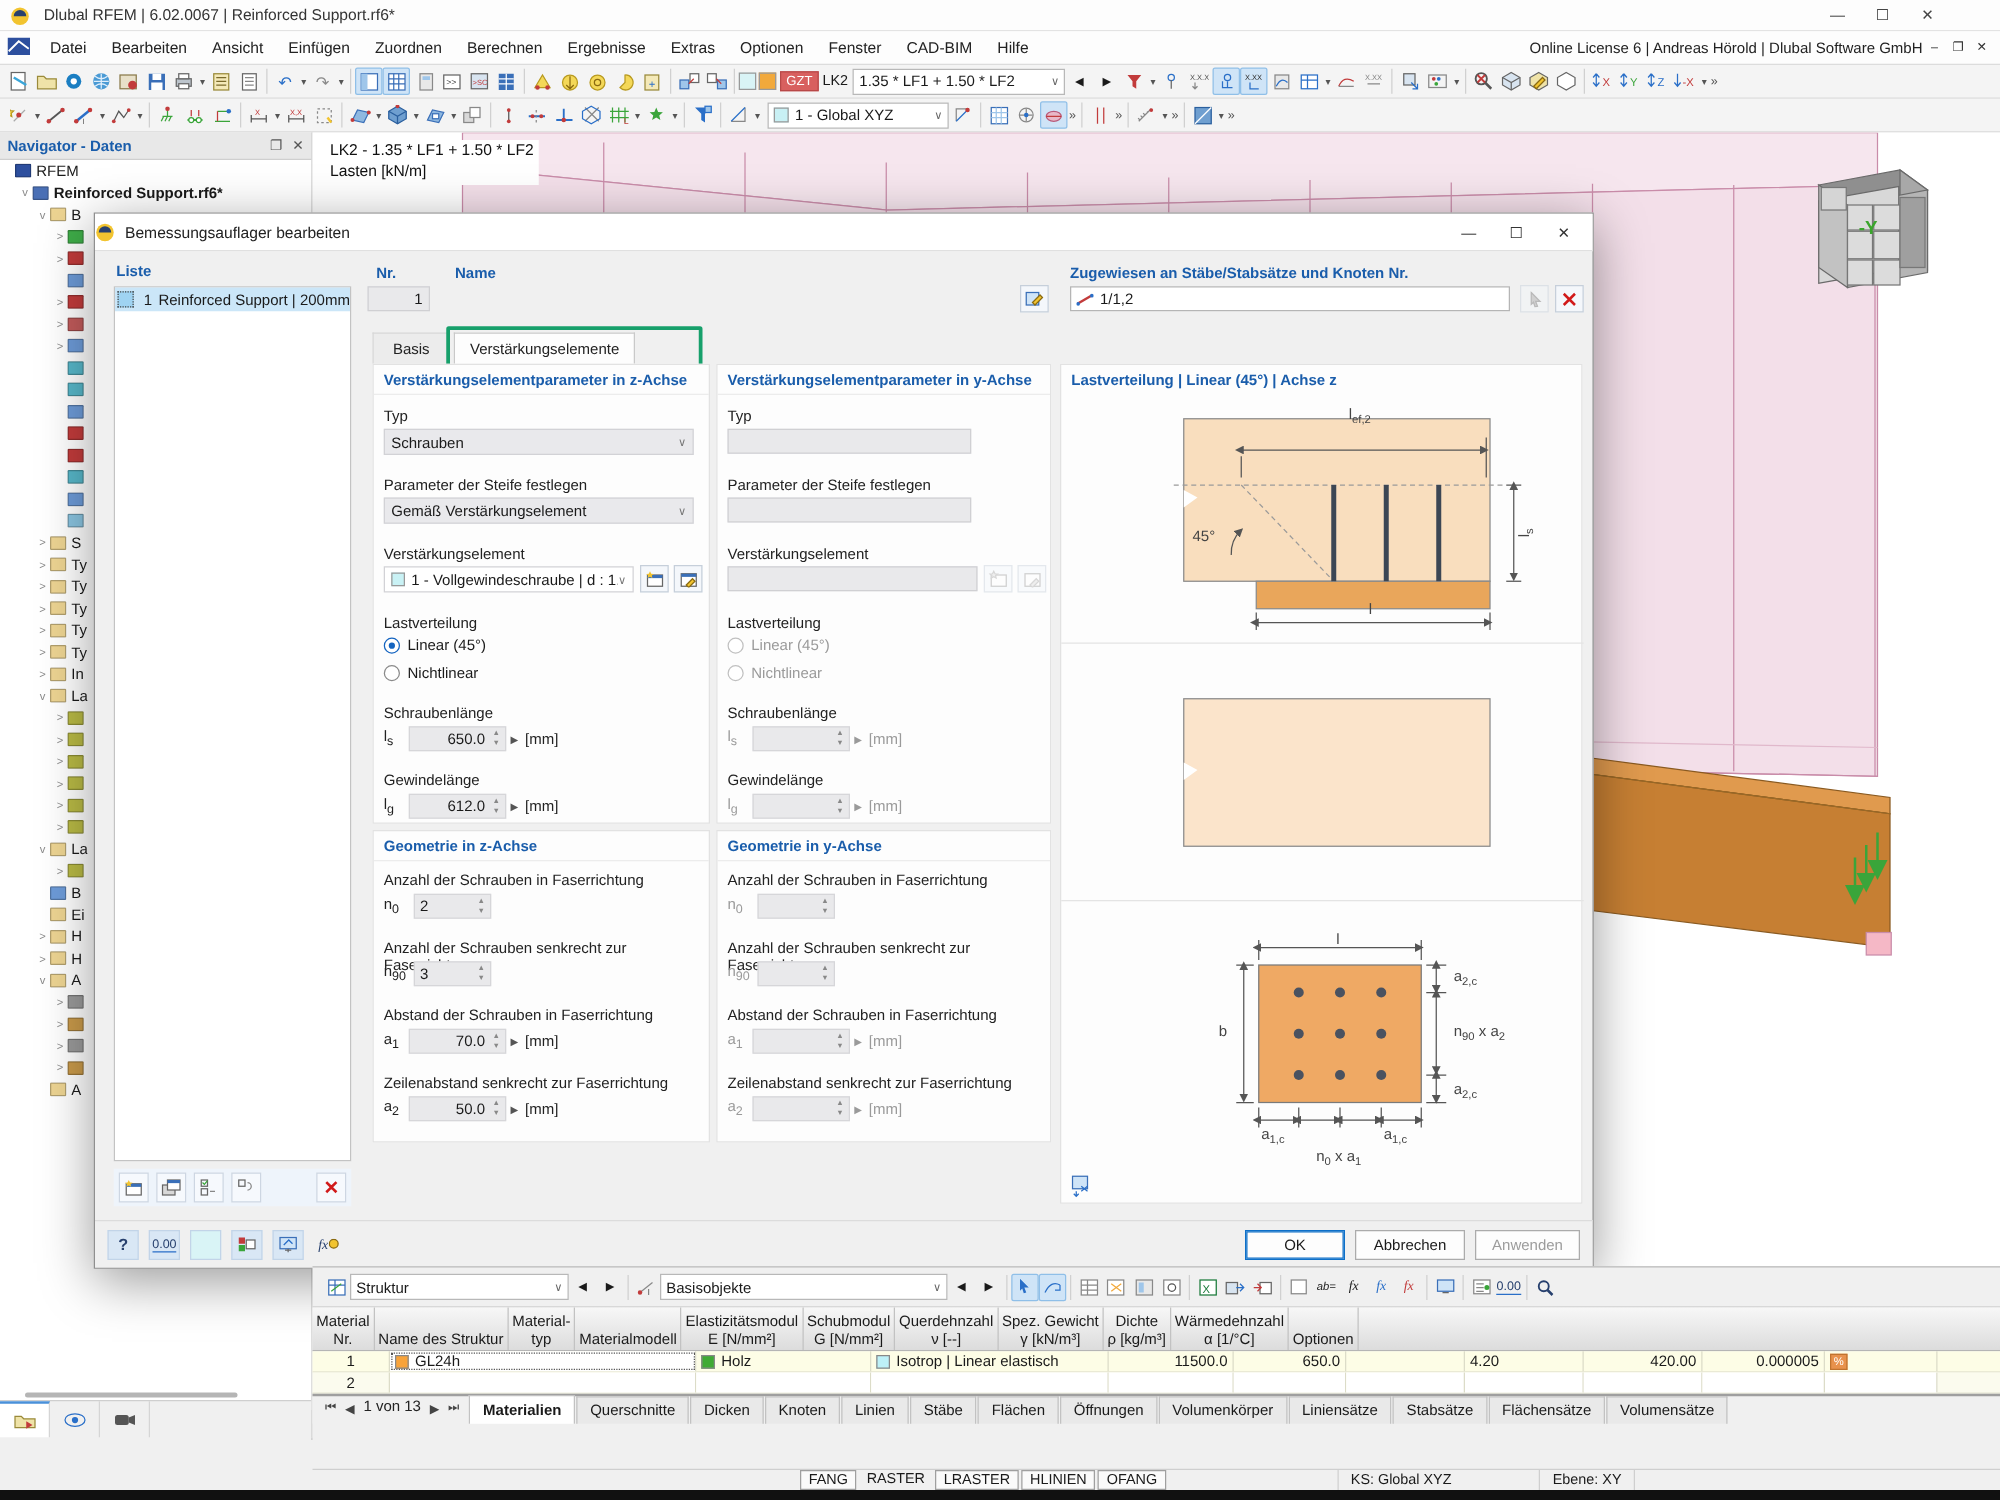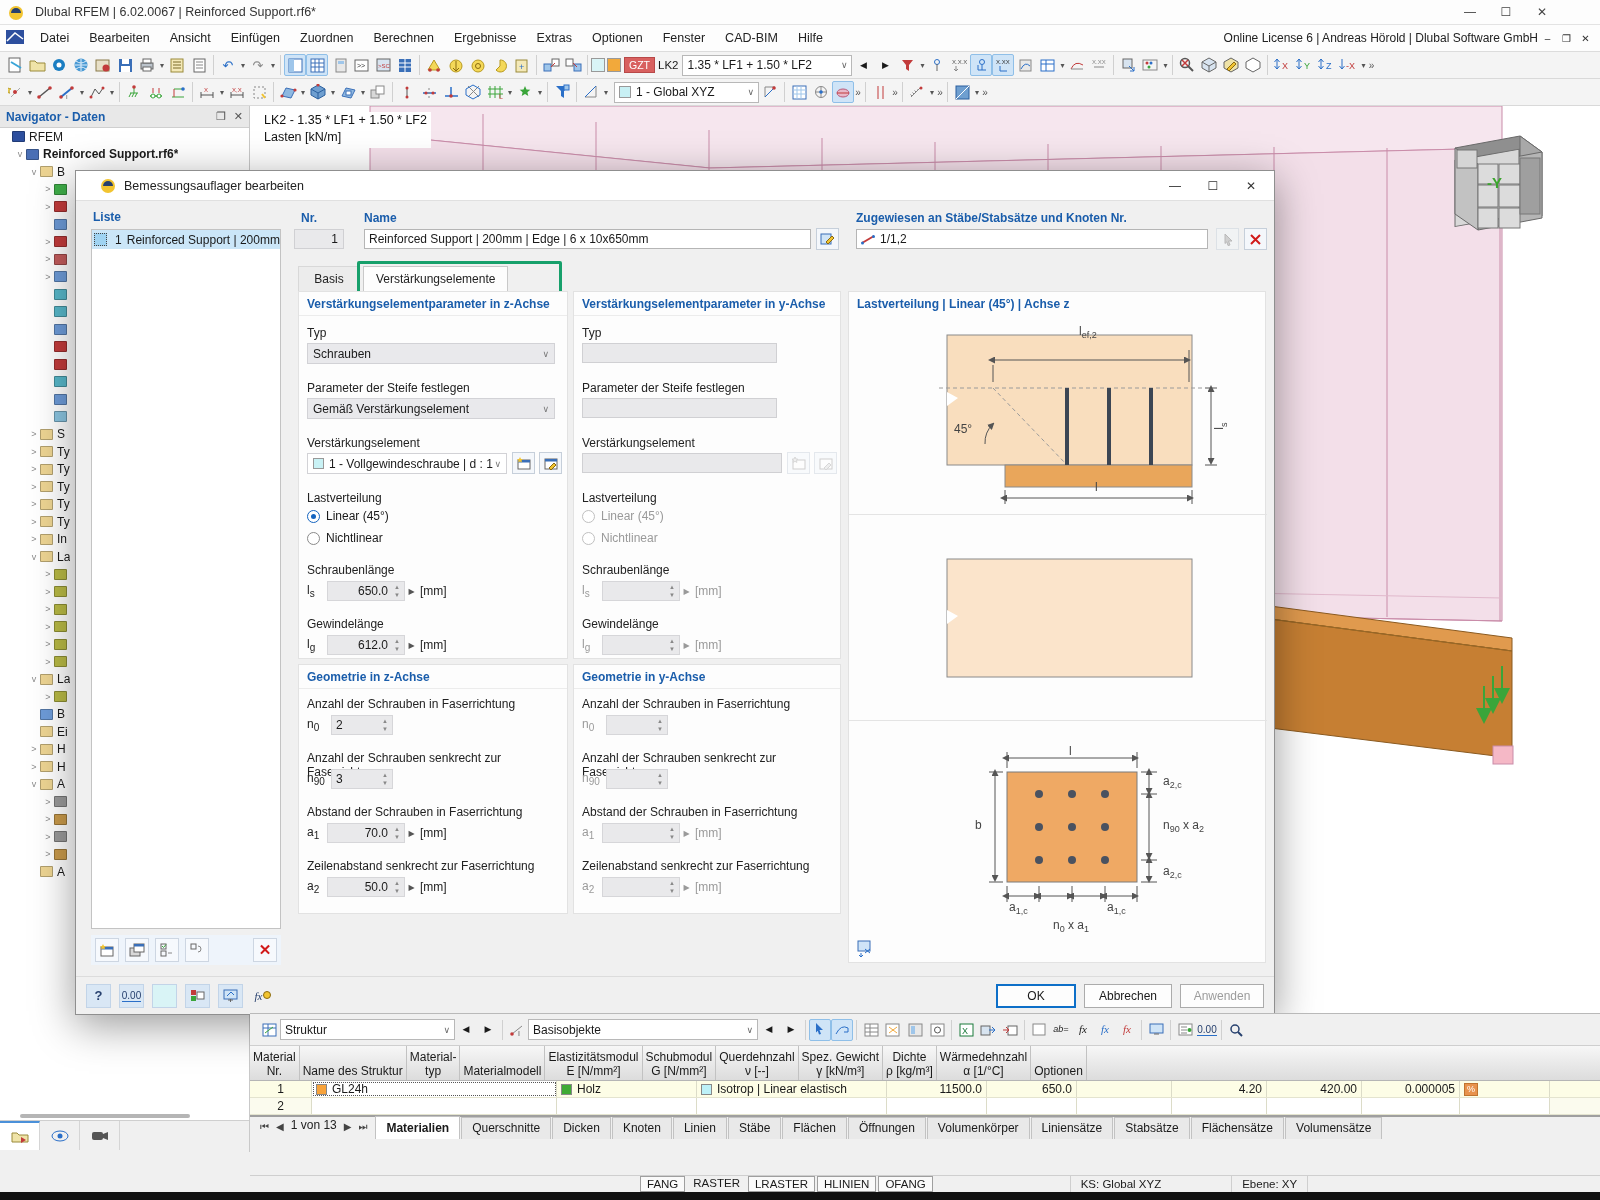--- a/index.html
+++ b/index.html
@@ -48,21 +48,21 @@
 .navtab { width:40px; height:100%; display:flex; align-items:center; justify-content:center; border-right:1px solid #d5d5d5; }
 .navtab.act { background:#fff; border-top:2px solid #4a90d9; }
 
 
 #viewport { left:250px; top:106px; width:1350px; height:907px; background:#ffffff; overflow:hidden; }
 #vp-label { position:absolute; left:14px; top:6px; font-size:12.5px; color:#111; line-height:17px; background:#fff; padding:0 4px 2px 0; }
 #cube-label { position:absolute; left:1237px; top:68px; color:#3aa52c; font-weight:bold; font-size:15px; }
 
 
 #dialog { left:75px; top:170px; width:1200px; height:845px; background:#f0f0f0; border:1px solid #8f8f8f; box-shadow:0 10px 40px rgba(0,0,0,.4); }
-#dlg-title { height:30px; background:#fff; border-bottom:1px solid #e0e0e0; display:flex; align-items:center; padding-left:24px; }
+#dlg-title { height:30px; background:#fff; border-bottom:1px solid #e0e0e0; display:flex; align-items:center; padding-left:0; }
 #dlg-title .t { margin-left:8px; font-size:12.5px; color:#222; }
 #dlg-ctrl { position:absolute; right:4px; top:3px; display:flex; }
 #dlg-ctrl span { width:38px; height:24px; display:flex; align-items:center; justify-content:center; color:#333; }
 
 .bluehead { color:#1a5dab; font-weight:bold; font-size:12px; }
 #dlg-list { left:15px; top:36px; width:190px; height:762px; }
 #dlg-list .hd { height:20px; display:flex; align-items:center; padding-left:2px; }
 #dlg-listbox { position:absolute; left:0; top:22px; width:190px; height:700px; background:#fff; border:1px solid #c3c3c3; }
 .listrow { height:19px; display:flex; align-items:center; background:#cbe6f8; font-size:12px; }
 .listrow .sw { width:13px; height:13px; background:#9fd3f2; border:1px dotted #444; margin:0 4px 0 2px; flex:none; }
@@ -112,21 +112,21 @@
 #tablepanel { left:250px; top:1013px; width:1350px; height:139px; background:#f0f0f0; border-top:1px solid #b9b9b9; }
 #tabletoolbar { height:32px; display:flex; align-items:center; padding-left:8px; border-bottom:1px solid #cfcfcf; }
 .tt-combo { width:175px; }
 #tgrid { position:absolute; left:0; top:32px; width:1350px; }
 .thead { display:flex; background:linear-gradient(#f7f7f7,#dcdcdc); border-bottom:1px solid #b5b5b5; height:35px; }
 .thead > div { border-right:1px solid #c2c2c2; display:flex; flex-direction:column; align-items:center; justify-content:flex-end; padding:2px 3px; font-size:12px; line-height:14px; text-align:center; }
 .trowd { display:flex; height:17px; background:#fdfde6; border-bottom:1px solid #e4e4cf; font-size:12px; }
 .trowd > div { border-right:1px solid #dcdcc8; display:flex; align-items:center; padding:0 4px; overflow:hidden; white-space:nowrap; }
 .c1{width:62px;justify-content:center;} .c2{width:245px;} .c3{width:140px;} .c4{width:190px;}
 .c5{width:100px;justify-content:flex-end;} .c6{width:90px;justify-content:flex-end;} .c7{width:95px;justify-content:flex-end;}
-.c8{width:95px;justify-content:flex-end;} .c9{width:95px;justify-content:flex-end;} .c10{width:98px;justify-content:flex-end;} .c11{width:90px;}
+.c8{width:95px;justify-content:flex-start;} .c9{width:95px;justify-content:flex-end;} .c10{width:98px;justify-content:flex-end;} .c11{width:90px;}
 .cellsw { width:11px; height:11px; border:1px solid #888; margin-right:5px; flex:none; }
 .pctbadge { width:14px; height:13px; background:#e8924d; color:#fff; font-size:9px; display:flex; align-items:center; justify-content:center; border:1px solid #c0732f; }
 
 #tabstrip { position:absolute; left:0; top:101px; width:1350px; height:24px; display:flex; align-items:flex-end; background:#f0f0f0; border-top:2px solid #9f9f9f; font-size:12px; }
 .navarrows { display:flex; align-items:center; gap:7px; color:#444; padding:0 8px 4px 10px; font-size:10px; }
 .pagetxt { font-size:12px; color:#222; padding-bottom:3px; }
 .btab { padding:3px 10px 4px; border:1px solid #c2c2c2; border-bottom:none; background:#e9e9e9; margin-right:1px; white-space:nowrap; }
 .btab.act { background:#fff; font-weight:bold; position:relative; top:0; padding-top:4px; }
 
 
@@ -1139,23 +1139,20 @@
         </span>
       <span class="lbtn red">✕</span>
     </div>
   </div>
 
   <span class="abs bluehead" style="left:225px; top:40px">Nr.</span>
   <div class="abs gbox" style="left:218px; top:58px; width:50px; justify-content:flex-end; padding-right:5px">
       <span>1</span>
     </div>
   <span class="abs bluehead" style="left:288px; top:40px">Name</span>
-  <div class="abs wbox" style="left:288px; top:58px; width:447px">
-      <span>Reinforced Support | 200mm | Edge | 6 x 10x650mm</span>
-    </div>
   <span class="abs smallbtn" style="left:740px; top:57px">
       <svg width="15" height="14">
         <rect x="1" y="2" width="10" height="10" fill="#cfe4f7" stroke="#3a6fb8"></rect>
         <path d="M6 10 l6 -6 l2 2 l-6 6 Z" fill="#f2c430" stroke="#8a6a10"></path>
       </svg>
     </span>
   <span class="abs bluehead" style="left:780px; top:40px">Zugewiesen an Stäbe/Stabsätze und Knoten Nr.</span>
   <div class="abs wbox" style="left:780px; top:58px; width:352px">
     <svg width="14" height="11" style="margin-right:5px">
         <path d="M1 9 L13 2" stroke="#c23b3b" stroke-width="2"></path>

